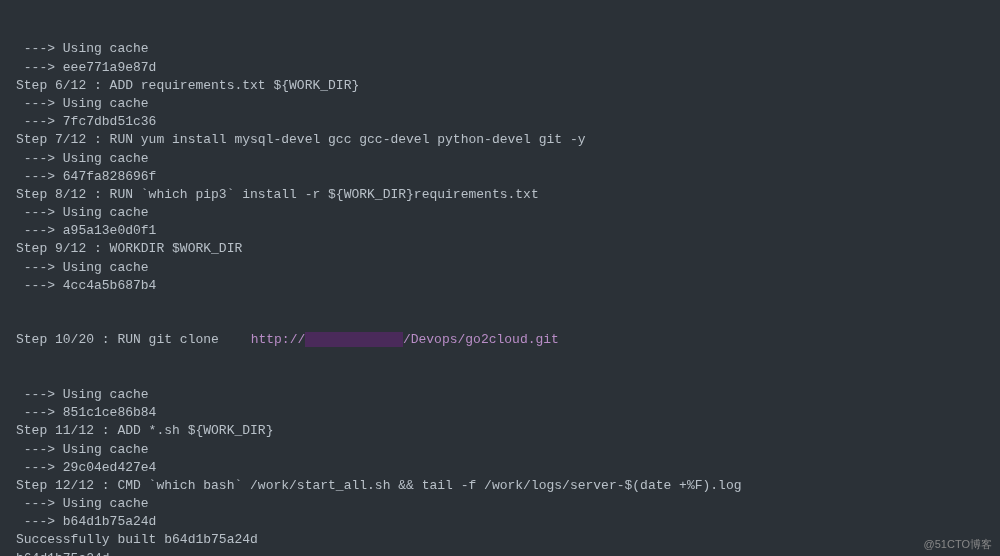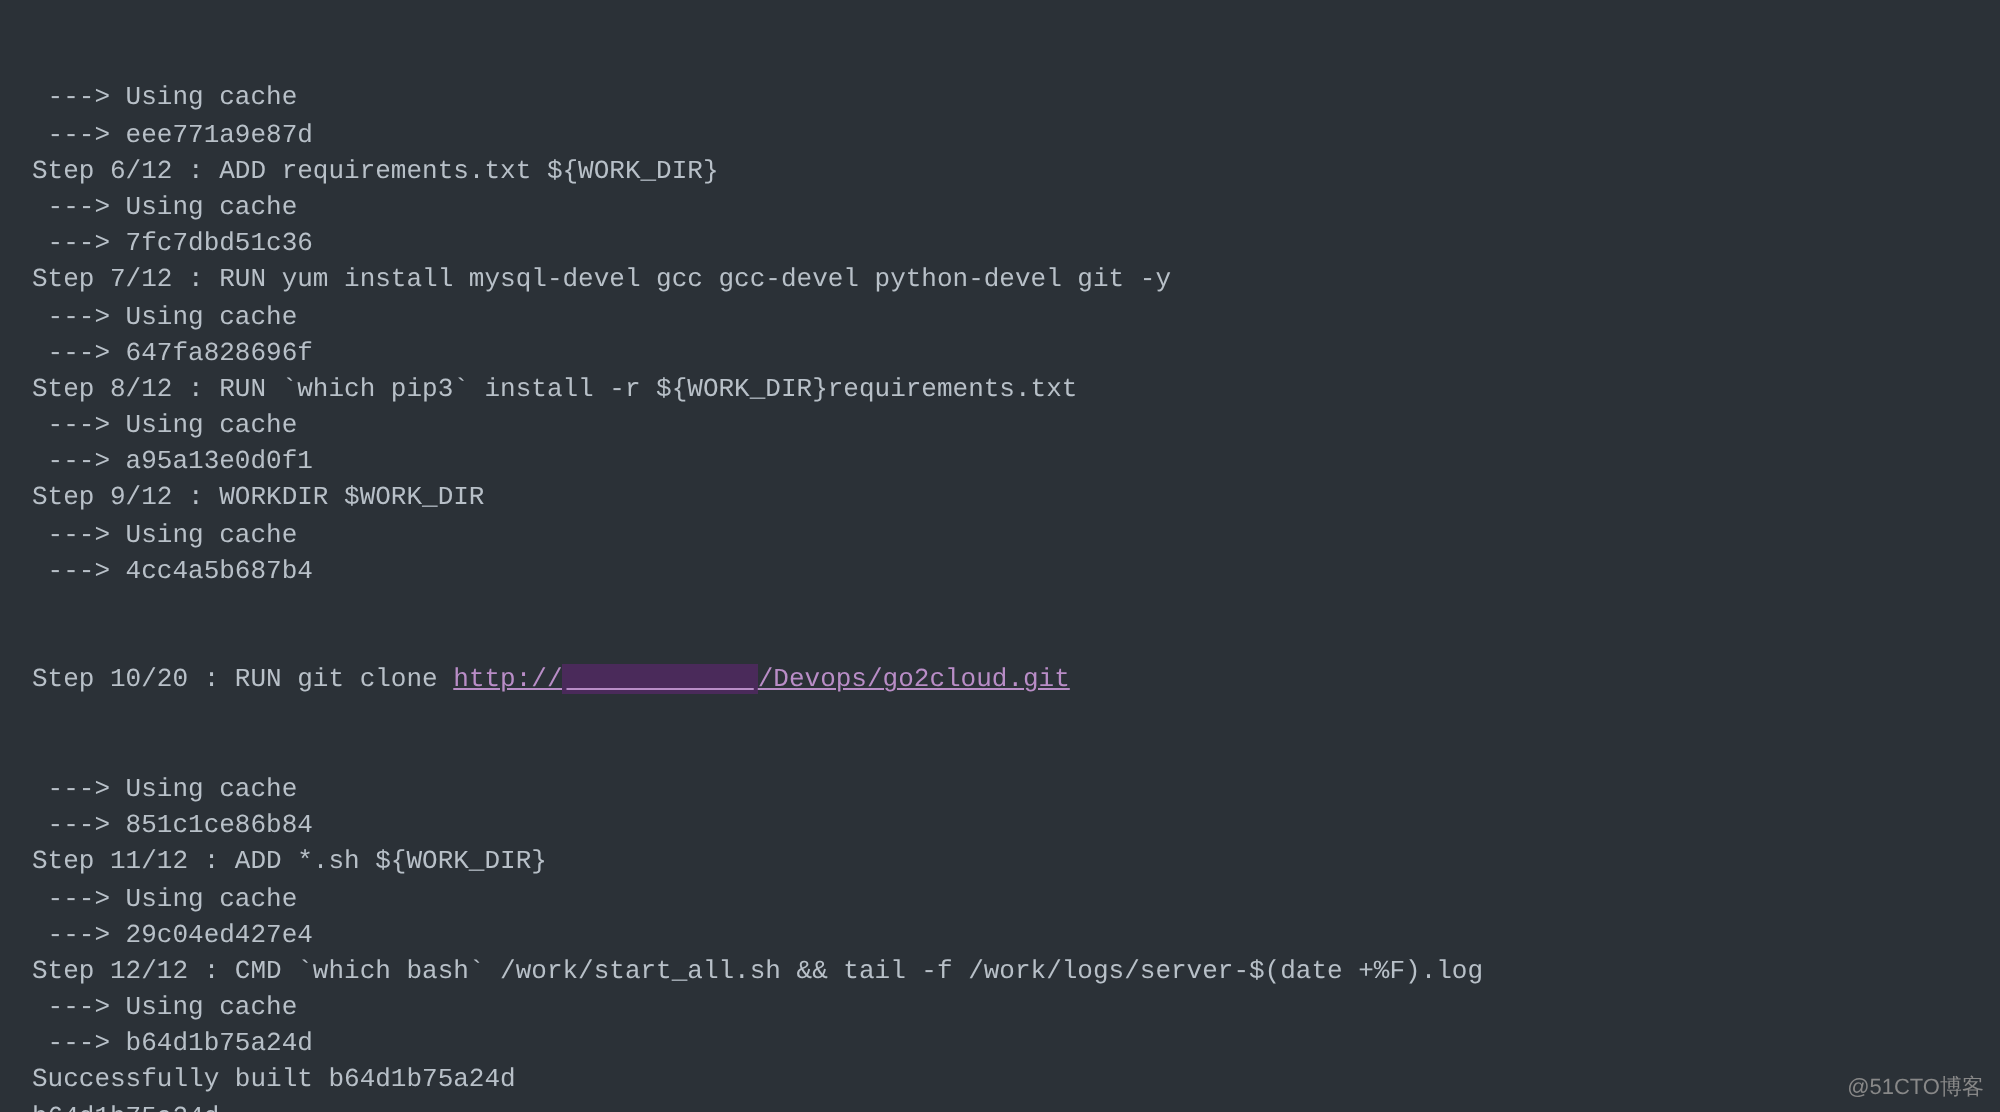--- a/index.html
+++ b/index.html
@@ -21,21 +21,21 @@
     }
     .terminal-output {
       white-space: pre;
       padding-left: 16px;
     }
     .line {
       display: block;
     }
     .link {
       color: #b98dc7;
-      text-decoration: underline;
+      margin-left: 24px;
     }
     .redacted {
       background-color: #4a2a5a;
       color: transparent;
       padding: 0 2px;
     }
     .watermark {
       position: absolute;
       right: 8px;
       bottom: 4px;

